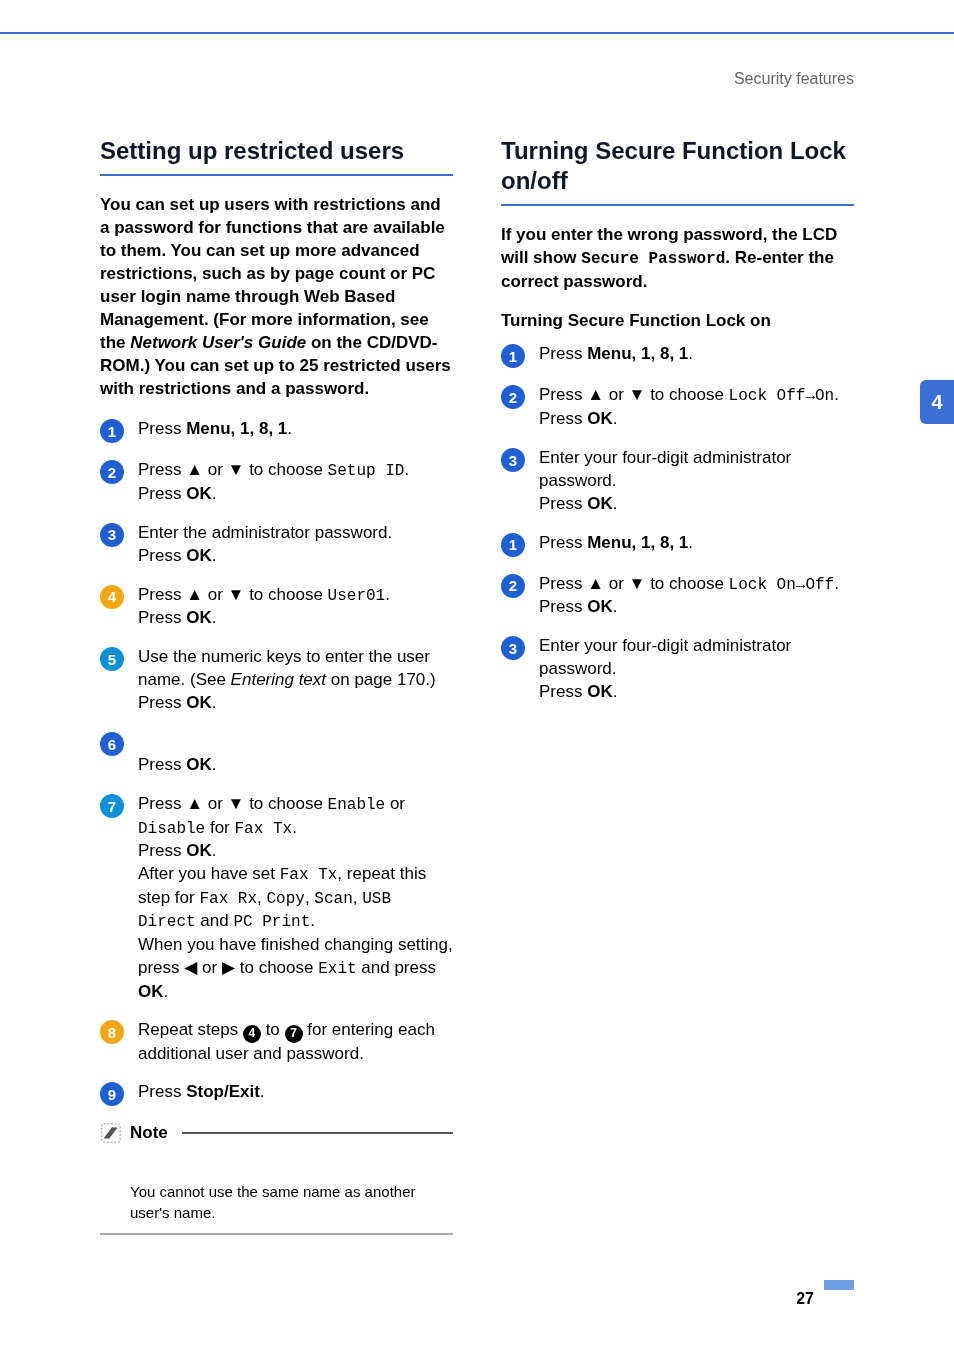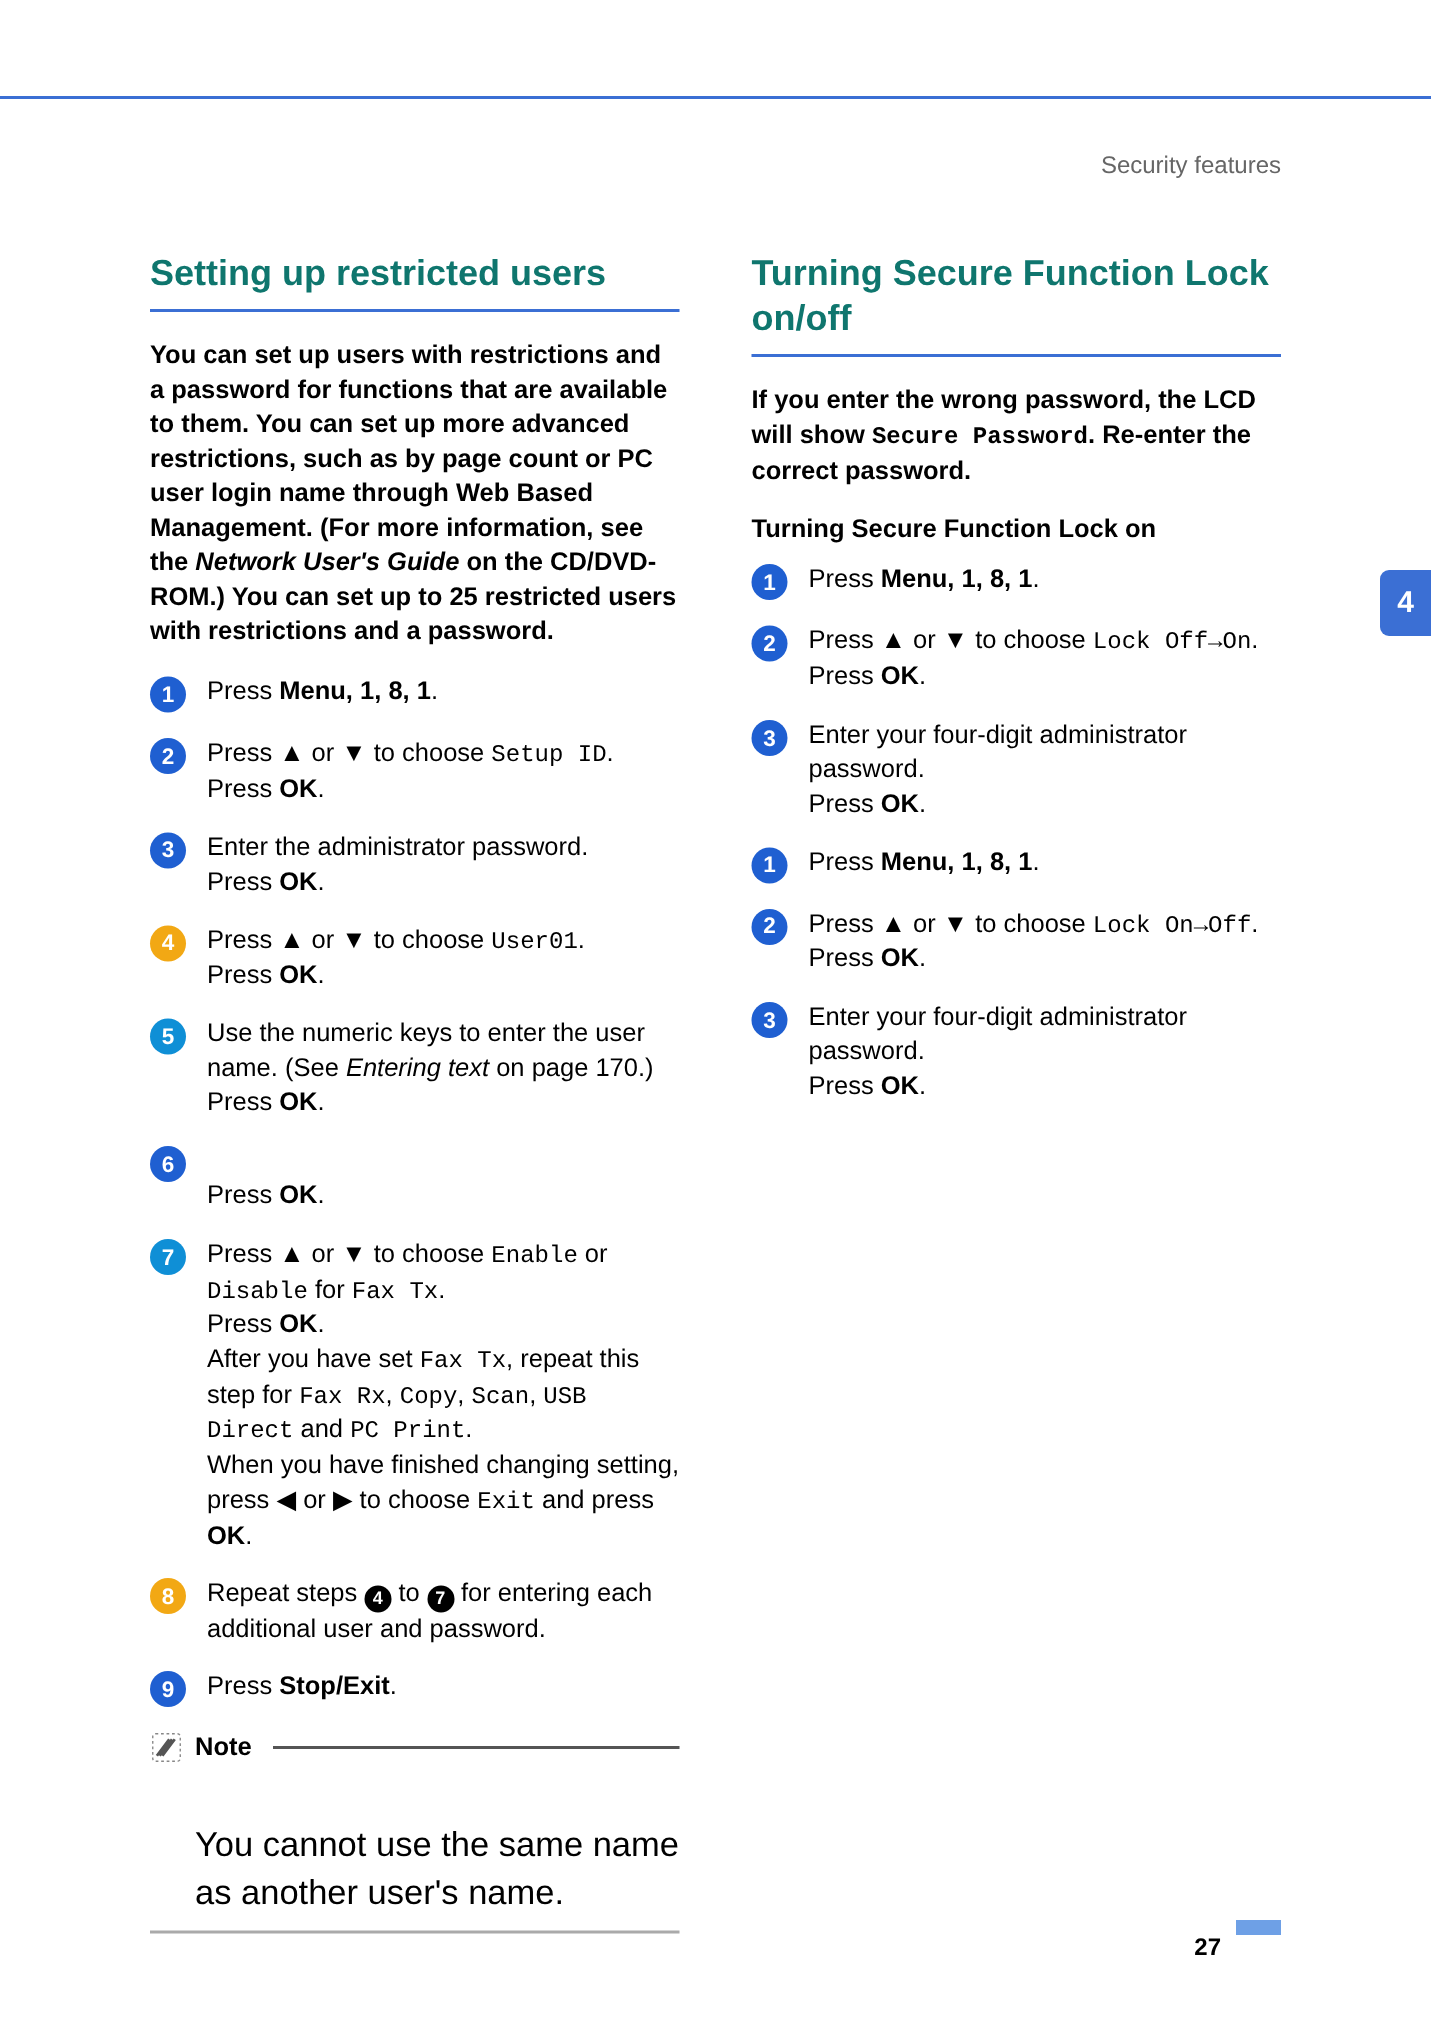--- a/index.html
+++ b/index.html
@@ -9,21 +9,21 @@
     color: #000;
     background: #fff;
     width: 954px;
     margin: 0 auto;
     position: relative;
   }
   .page {
     width: 954px;
     height: 1348px;
     position: relative;
-    padding-top: 64px;
+    padding-top: 32px;
   }
   .top-rule {
     border-top: 2px solid #3b6fd4;
     width: 100%;
     height: 0;
   }
   .header-text {
     text-align: right;
     color: #666;
     font-size: 16px;
@@ -49,21 +49,21 @@
     gap: 48px;
     padding: 48px 100px 0 100px;
   }
   .col {
     flex: 1;
     min-width: 0;
   }
   h2.section-title {
     font-size: 24px;
     font-weight: bold;
-    color: #0f766e;
+    color: #0f172a;
     padding-bottom: 8px;
     border-bottom: 2px solid #3b6fd4;
     margin-bottom: 18px;
     line-height: 1.25;
   }
   .intro {
     font-size: 17px;
     line-height: 1.35;
     margin-bottom: 18px;
     font-weight: bold;
@@ -123,21 +123,21 @@
     justify-content: center;
   }
   .note-label { font-weight: bold; font-size: 17px; }
   .note-rule {
     flex: 1;
     height: 2px;
     background: #555;
     margin-left: 6px;
   }
   .note-body {
-    font-size: 23px;
+    font-size: 15px;
     line-height: 1.35;
     padding: 2px 0 10px 30px;
     margin-top: 36px;
   }
   .note-bottom-rule {
     height: 2px;
     background: #aaa;
     width: 100%;
   }
   .footer {

